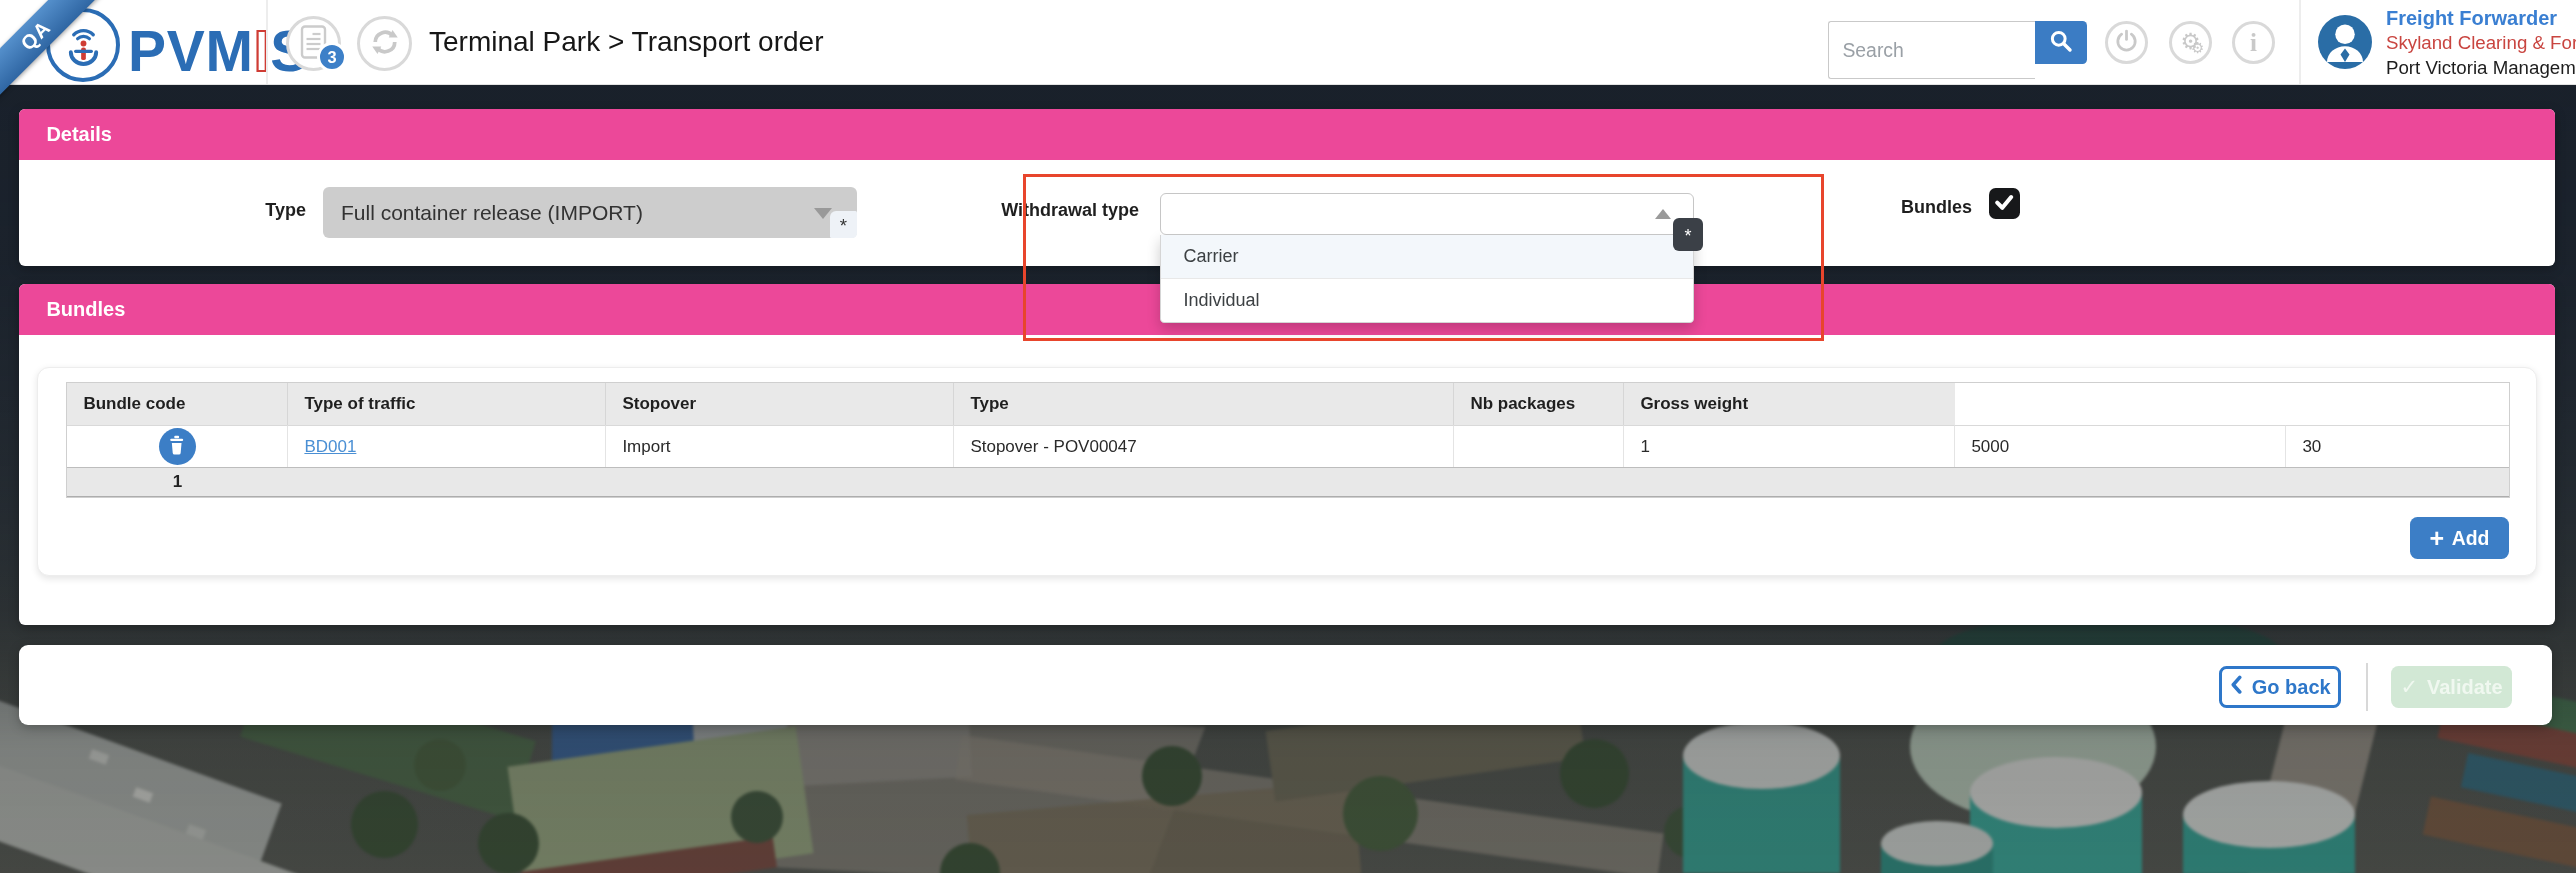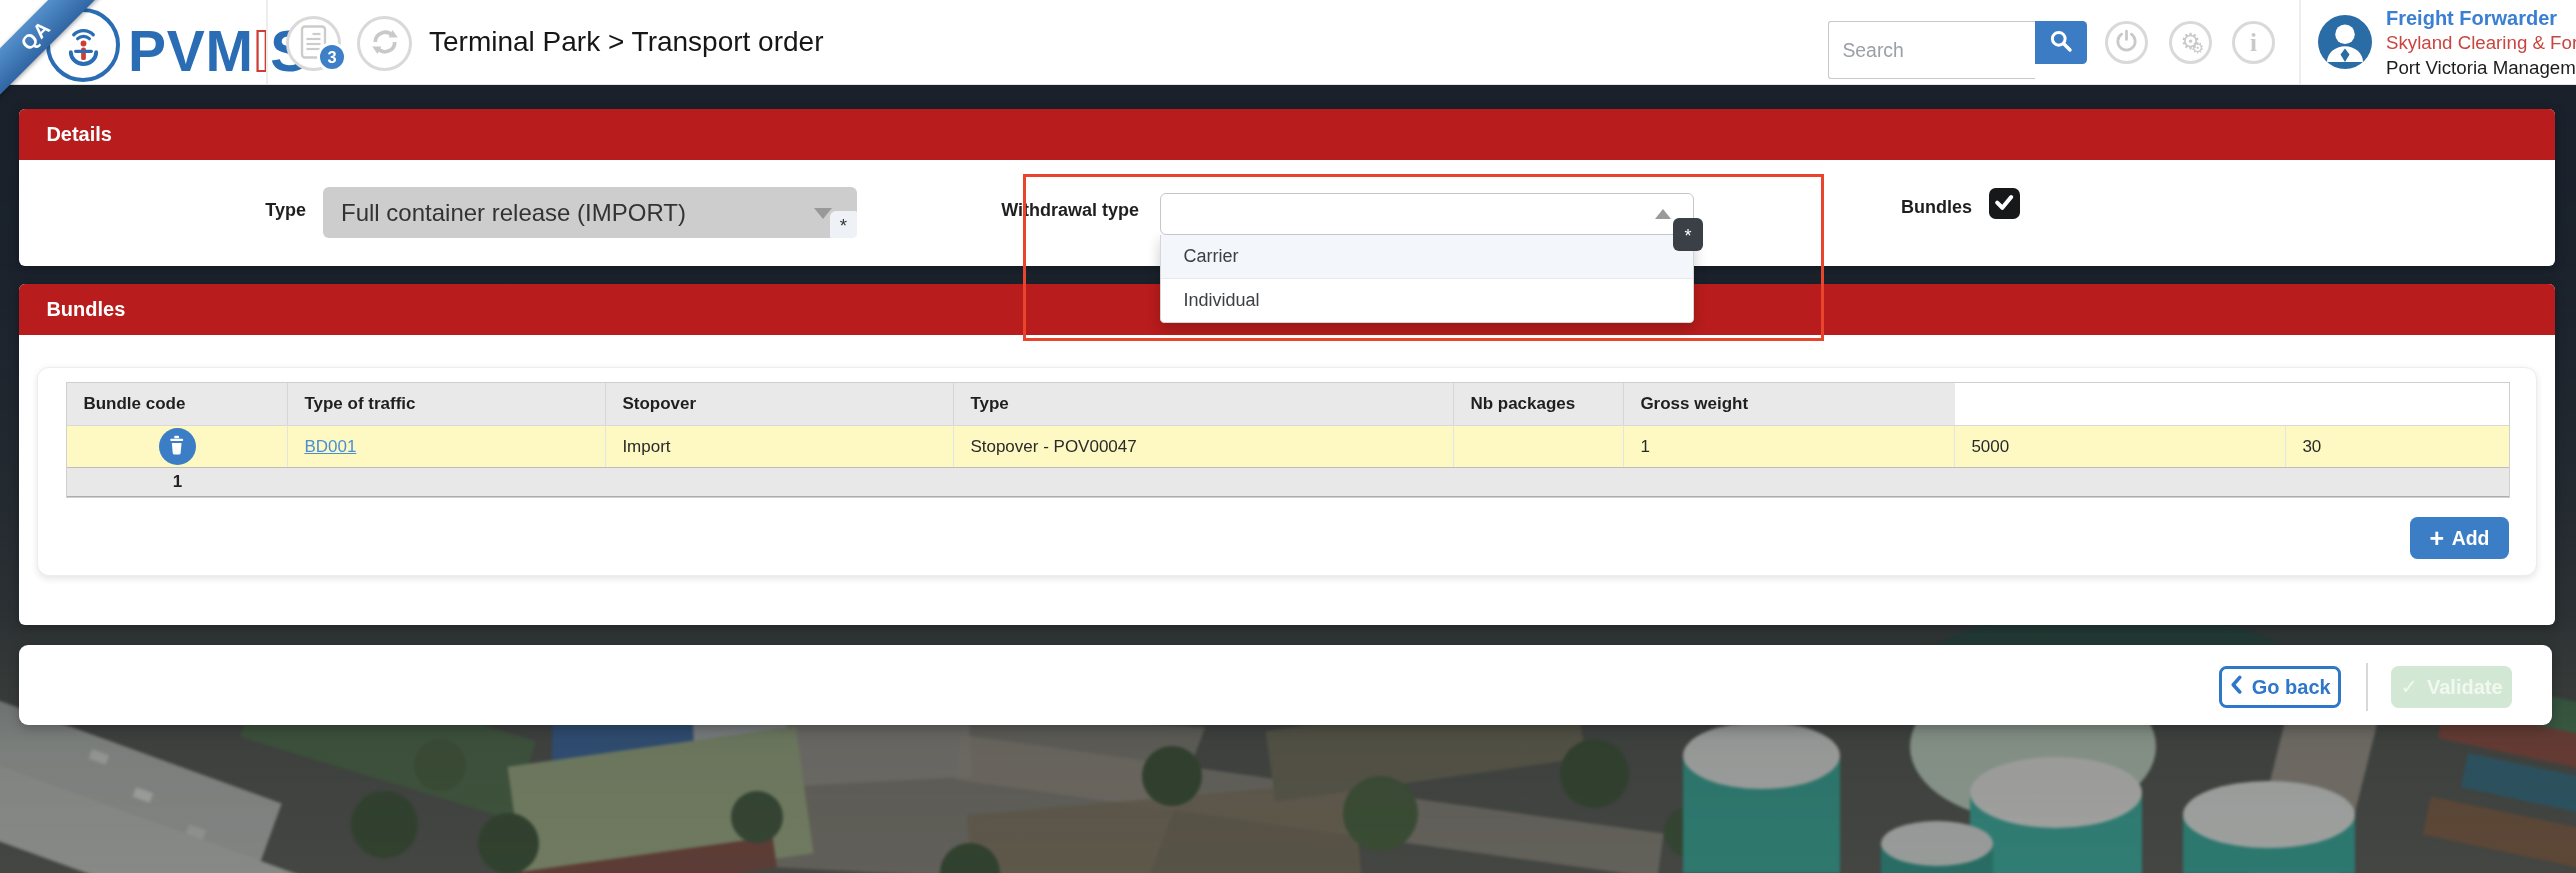--- a/index.html
+++ b/index.html
@@ -49,29 +49,29 @@
   .avatar{position:absolute;left:2318px;top:15px;width:54px;height:54px;border-radius:50%;
     background:#2a6da6;display:flex;align-items:center;justify-content:center;cursor:pointer;}
   .user-info{position:absolute;left:2386px;top:6px;width:239px;}
   .user-role{font-size:20px;font-weight:bold;color:#3a7fd2;line-height:25px;white-space:nowrap;}
   .user-company{font-size:18.7px;color:#c94540;line-height:24.6px;white-space:nowrap;}
   .user-org{font-size:18.7px;color:#1d1d1d;line-height:24.6px;white-space:nowrap;}
 
   
   .card{position:absolute;left:19.4px;width:2536px;background:#fff;border-radius:6px;
     box-shadow:0 3px 10.4px rgba(0,0,0,.28);z-index:10;}
-  .card-bar{height:51px;background:#b91c1c;border-radius:6px 6px 0 0;
+  .card-bar{height:51px;background:#ec4899;border-radius:6px 6px 0 0;
     color:#fff;font-size:20px;font-weight:bold;line-height:51px;padding-left:27px;}
   .details-card{top:109px;height:157px;}
   .bundles-card{top:284px;height:341px;}
 
   .field-label{position:absolute;font-size:18px;font-weight:bold;color:#1f1f1f;text-align:right;z-index:12;}
   .type-field{position:absolute;left:323px;top:187px;width:534px;height:51px;background:#cdcdcd;
     border-radius:6px;z-index:12;cursor:default;}
-  .type-field .val{padding-left:18px;line-height:51px;font-size:24px;color:#333;}
+  .type-field .val{padding-left:18px;line-height:51px;font-size:21px;color:#333;}
   .caret-down{position:absolute;right:25px;top:21px;width:0;height:0;
     border-left:9px solid transparent;border-right:9px solid transparent;border-top:11.2px solid #999;}
   .req-badge-light{position:absolute;right:0;bottom:0;width:27px;height:27px;background:#eef2f7;
     border-radius:6px 1.5px 4.5px 1.5px;color:#333;font-size:18.7px;text-align:center;line-height:30px;}
   .wd-field{position:absolute;left:1160px;top:193px;width:534px;height:42px;background:#fff;
     border:1.5px solid #c6c6c6;border-radius:6px;box-sizing:border-box;z-index:42;cursor:pointer;}
   .wd-field .val{padding-left:18px;line-height:39px;font-size:18px;color:#333;}
   .caret-up{position:absolute;right:22.4px;top:15px;width:0;height:0;
     border-left:8.2px solid transparent;border-right:8.2px solid transparent;border-bottom:10.4px solid #9a9a9a;}
   .req-badge-dark{position:absolute;left:1673px;top:218px;width:30px;height:33px;background:#3b4047;
@@ -87,21 +87,21 @@
     border:3.7px solid #e8452c;z-index:50;pointer-events:none;}
 
   
   .inner-card{position:absolute;left:37px;top:367px;width:2498px;height:207px;background:#fff;
     border:0.7px solid #ededed;border-radius:12px;box-shadow:0 2.2px 7.5px rgba(0,0,0,.10);z-index:11;}
   .tbl{position:absolute;left:66px;top:382px;width:2442px;border:0.7px solid #cfcfcf;z-index:12;}
   .trow{display:grid;grid-template-columns:221px 318px 348px 500px 170px 331px 331px 223px;}
   .th{height:42px;line-height:42px;background:#e9e9e9;font-size:17px;font-weight:bold;color:#1f1f1f;
     padding-left:16.4px;box-sizing:border-box;border-right:0.7px solid #d6d6d6;overflow:hidden;}
   .th:last-child{border-right:none;}
-  .td{height:42px;line-height:42px;background:#fef9c3;font-size:17px;color:#2a2a2a;
+  .td{height:42px;line-height:42px;background:#ffffff;font-size:17px;color:#2a2a2a;
     padding-left:16.4px;box-sizing:border-box;border-right:0.7px solid #e4e4e4;border-top:0.7px solid #d9d9d9;overflow:hidden;}
   .td:last-child{border-right:none;}
   .td.actions{display:flex;align-items:center;justify-content:center;padding-left:0;}
   .del-btn{width:37px;height:37px;border-radius:50%;background:#3c7ec6;border:none;cursor:pointer;
     display:flex;align-items:center;justify-content:center;}
   .blink{color:#4a8fd4;text-decoration:underline;cursor:pointer;}
   .tfoot{height:28px;background:#e8e8e8;border-top:0.7px solid #bdbdbd;border-bottom:0.7px solid #adadad;
     display:flex;align-items:center;}
   .tfoot span{width:221px;text-align:center;font-size:17px;font-weight:bold;color:#222;}
   .add-btn{position:absolute;left:2410px;top:517px;width:99px;height:42px;background:#3c7ec6;border:none;

